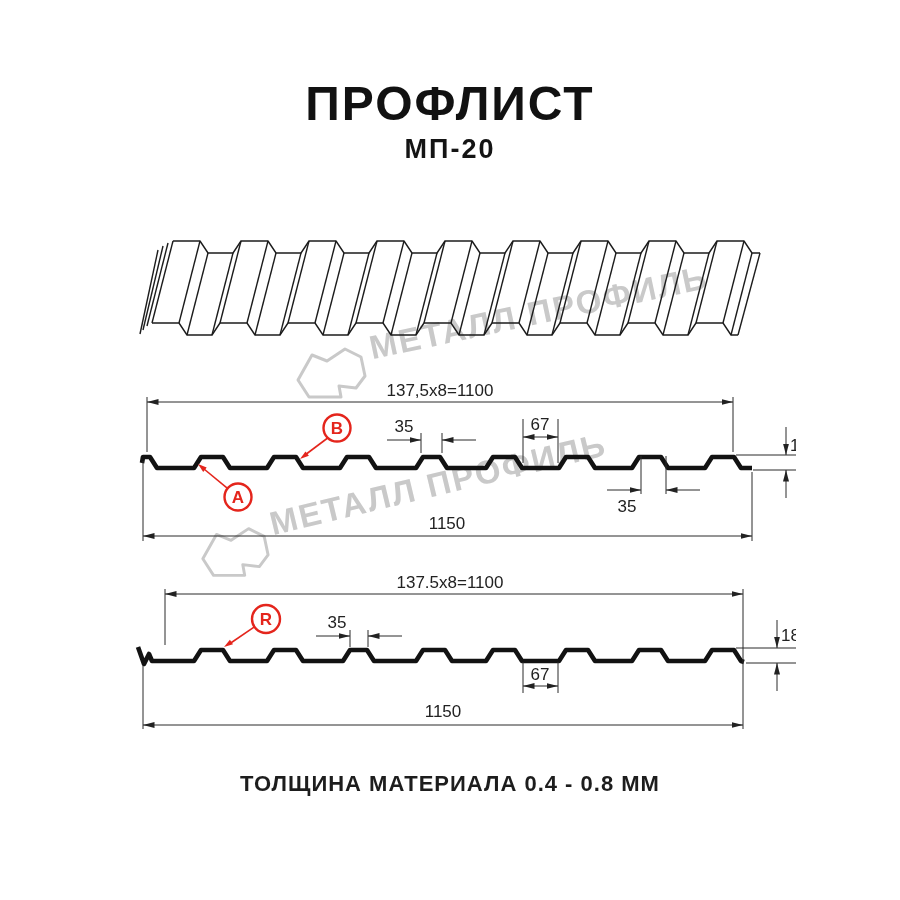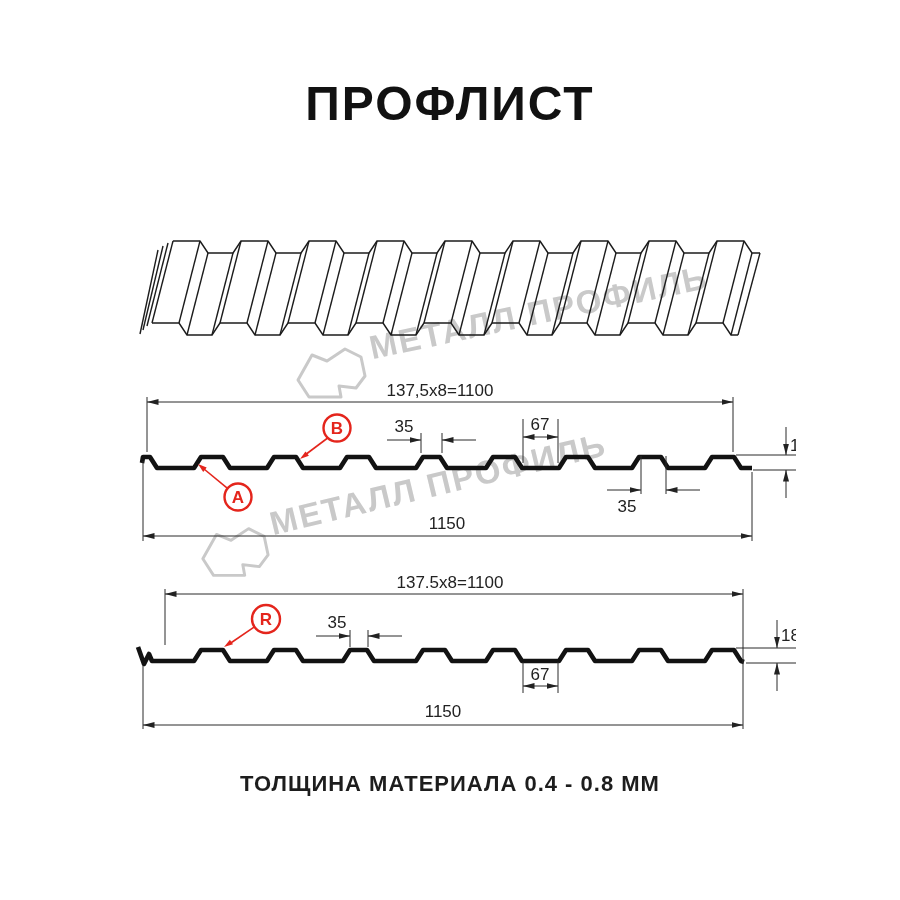--- a/index.html
+++ b/index.html
@@ -26,20 +26,21 @@
   .redline{stroke:#e4251c;stroke-width:1.6;fill:none;}
   .redfill{fill:#e4251c;}
   .redcircle{stroke:#e4251c;stroke-width:2.4;fill:#ffffff;}
 </style>
 </head>
 <body>
 
 <div class="page">
 
   <div class="title">ПРОФЛИСТ</div>
+  <div class="subtitle">МП-20</div>
 
   <svg id="wm1-logo" class="wm-logo" width="76" height="56" viewBox="0 0 76 56">
     <path d="M6,36 L20,11 L35,17 L53,5 L69,13 L73,32 L64,44 L47,42 L49,53 L17,53 Z" fill="none" stroke="#c9c9c9" stroke-width="3" stroke-linejoin="round"></path>
   </svg>
   <div id="wm1-text" class="wm-text">МЕТАЛЛ ПРОФИЛЬ</div>
 
   <svg id="wm2-logo" class="wm-logo" width="74" height="58" viewBox="0 0 76 56">
     <path d="M6,36 L20,11 L35,17 L53,5 L69,13 L73,32 L64,44 L47,42 L49,53 L17,53 Z" fill="none" stroke="#c9c9c9" stroke-width="3" stroke-linejoin="round"></path>
   </svg>
   <div id="wm2-text" class="wm-text">МЕТАЛЛ ПРОФИЛЬ</div>

